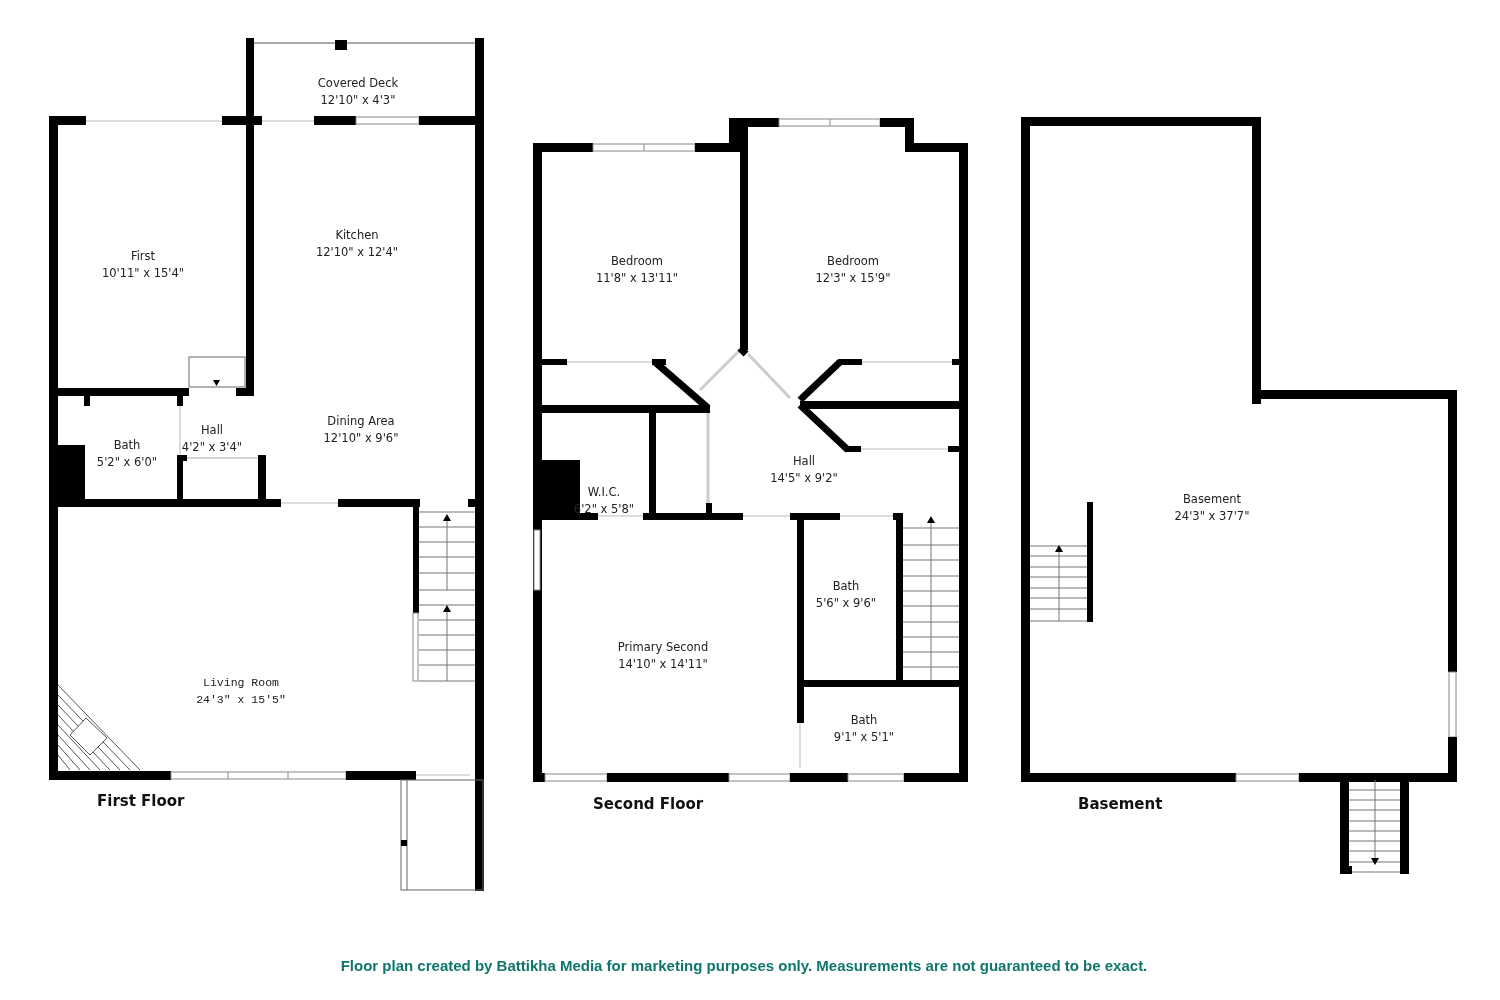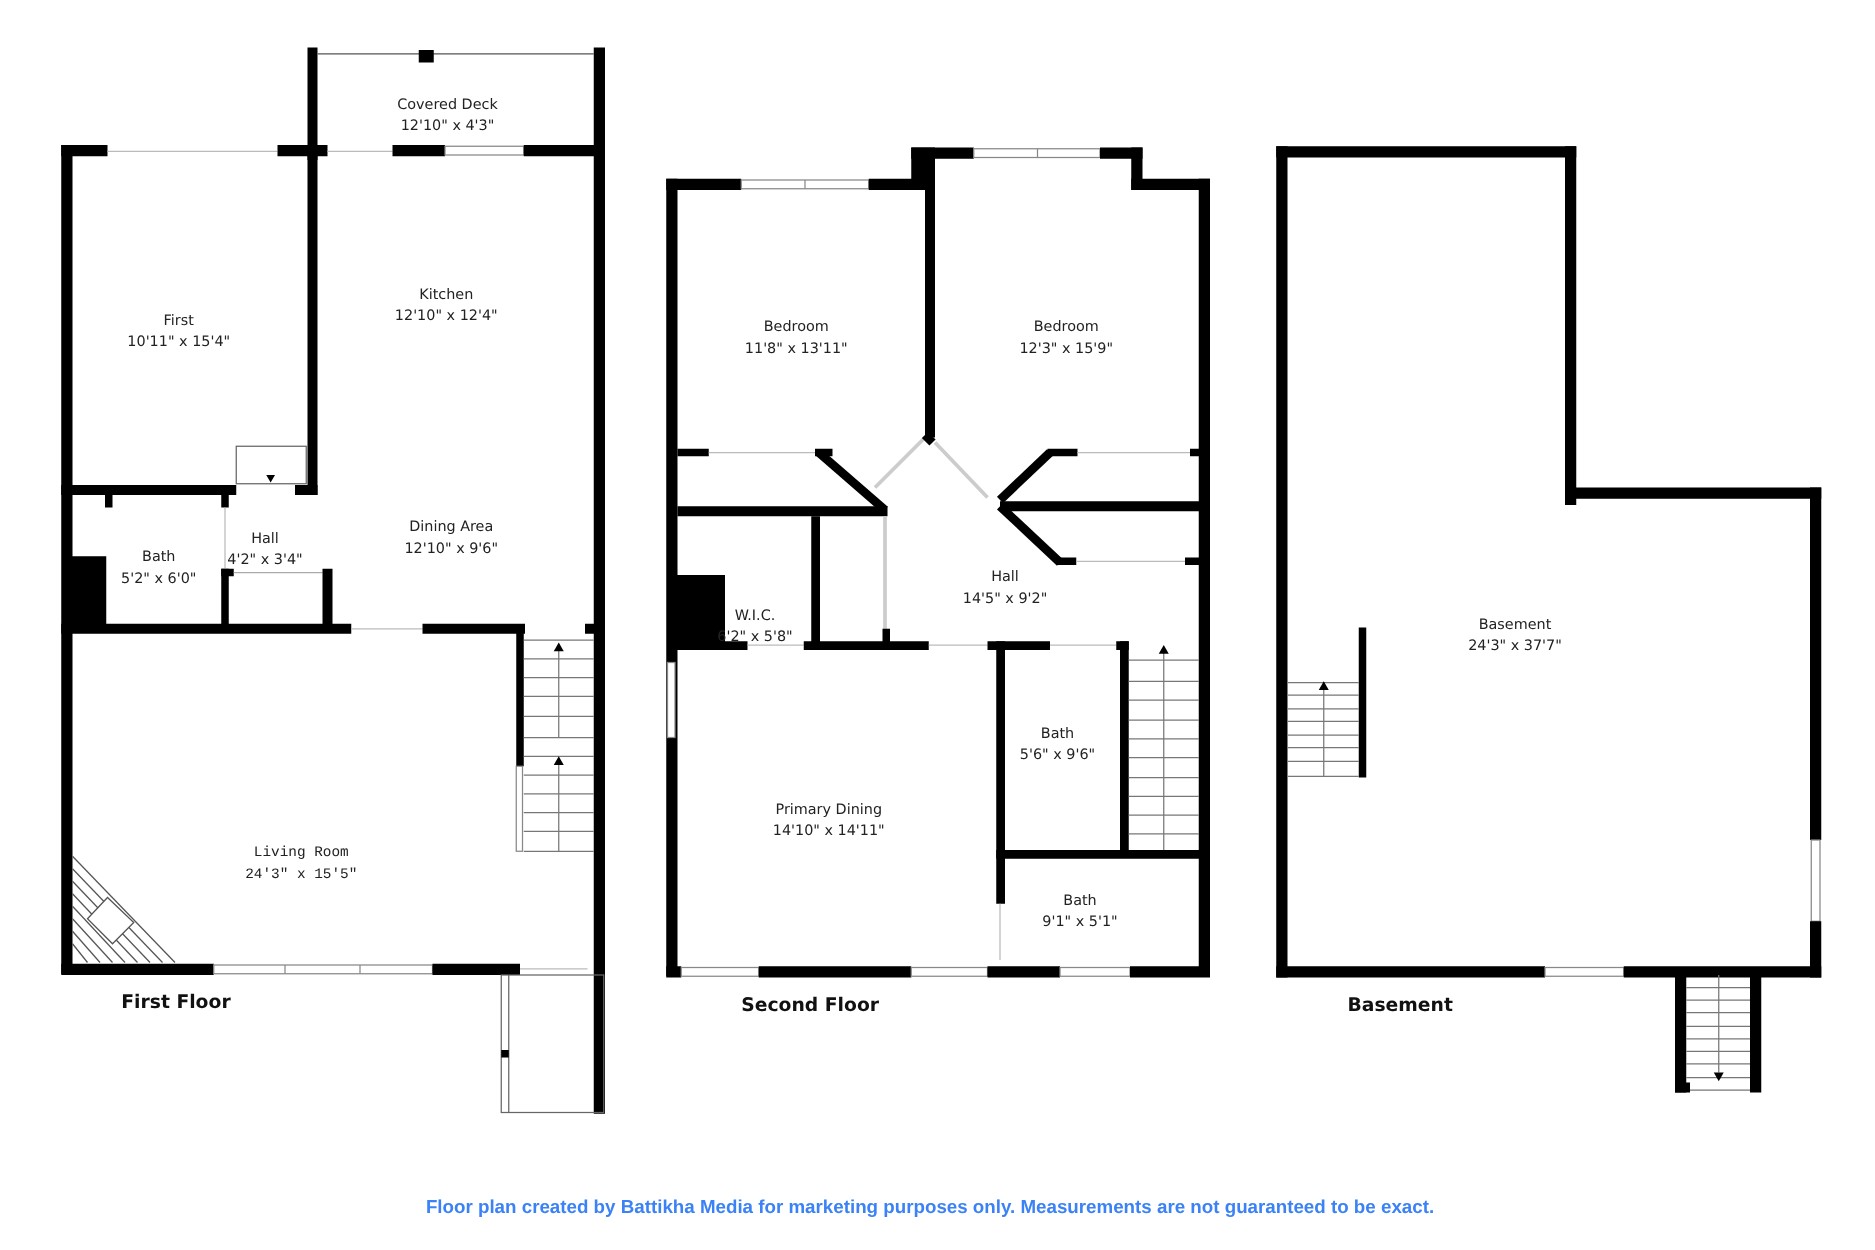--- a/index.html
+++ b/index.html
@@ -1,20 +1,20 @@
 <!DOCTYPE html>
 <html><head>
 <meta charset="utf-8">
 <style>
   html, body { margin:0; padding:0; background:#ffffff; }
   body { width:1500px; height:1000px; position:relative; overflow:hidden; font-family:"DejaVu Sans", sans-serif; }
   svg { position:absolute; left:0; top:0; }
   .room-label { position:absolute; transform:translateX(-50%); text-align:center; font-size:11.5px; color:#222; line-height:17px; white-space:nowrap; font-family:"DejaVu Sans", sans-serif; }
   .floor-title { position:absolute; font-weight:bold; font-size:15px; color:#111; font-family:"DejaVu Sans", sans-serif;margin-left:20px; }
-  .footer { position:absolute; left:0; width:1488px; top:957px; text-align:center; font-weight:bold; font-size:15px; color:#3b82f6; font-family:"Liberation Sans", sans-serif; }
+  .footer { position:absolute; left:0; width:1488px; top:957px; text-align:center; font-weight:bold; font-size:15px; color:#0f766e; font-family:"Liberation Sans", sans-serif; }
 </style>
 </head>
 <body>
 
 <svg width="1500" height="1000" viewBox="0 0 1500 1000">
   <g fill="#000">
 
     <rect x="246" y="38" width="8" height="90"></rect>
     <rect x="475" y="38" width="9" height="853"></rect>
     <line x1="254" y1="43" x2="475" y2="43" stroke="#555" stroke-width="1"></line>
@@ -262,21 +262,21 @@
 </div>
 <div class="room-label" style="left:804px; top:453px;">
   <div>Hall</div>
   <div>14'5" x 9'2"</div>
 </div>
 <div class="room-label" style="left:846px; top:578px;">
   <div>Bath</div>
   <div>5'6" x 9'6"</div>
 </div>
 <div class="room-label" style="left:663px; top:639px;">
-  <div>Primary Dining</div>
+  <div>Primary Second</div>
   <div>14'10" x 14'11"</div>
 </div>
 <div class="room-label" style="left:864px; top:712px;">
   <div>Bath</div>
   <div>9'1" x 5'1"</div>
 </div>
 <div class="floor-title" style="left:573px; top:795px;text-align:right;">Second Floor</div>
 
 <div class="room-label" style="left:1212px; top:491px;">
   <div>Basement</div>

